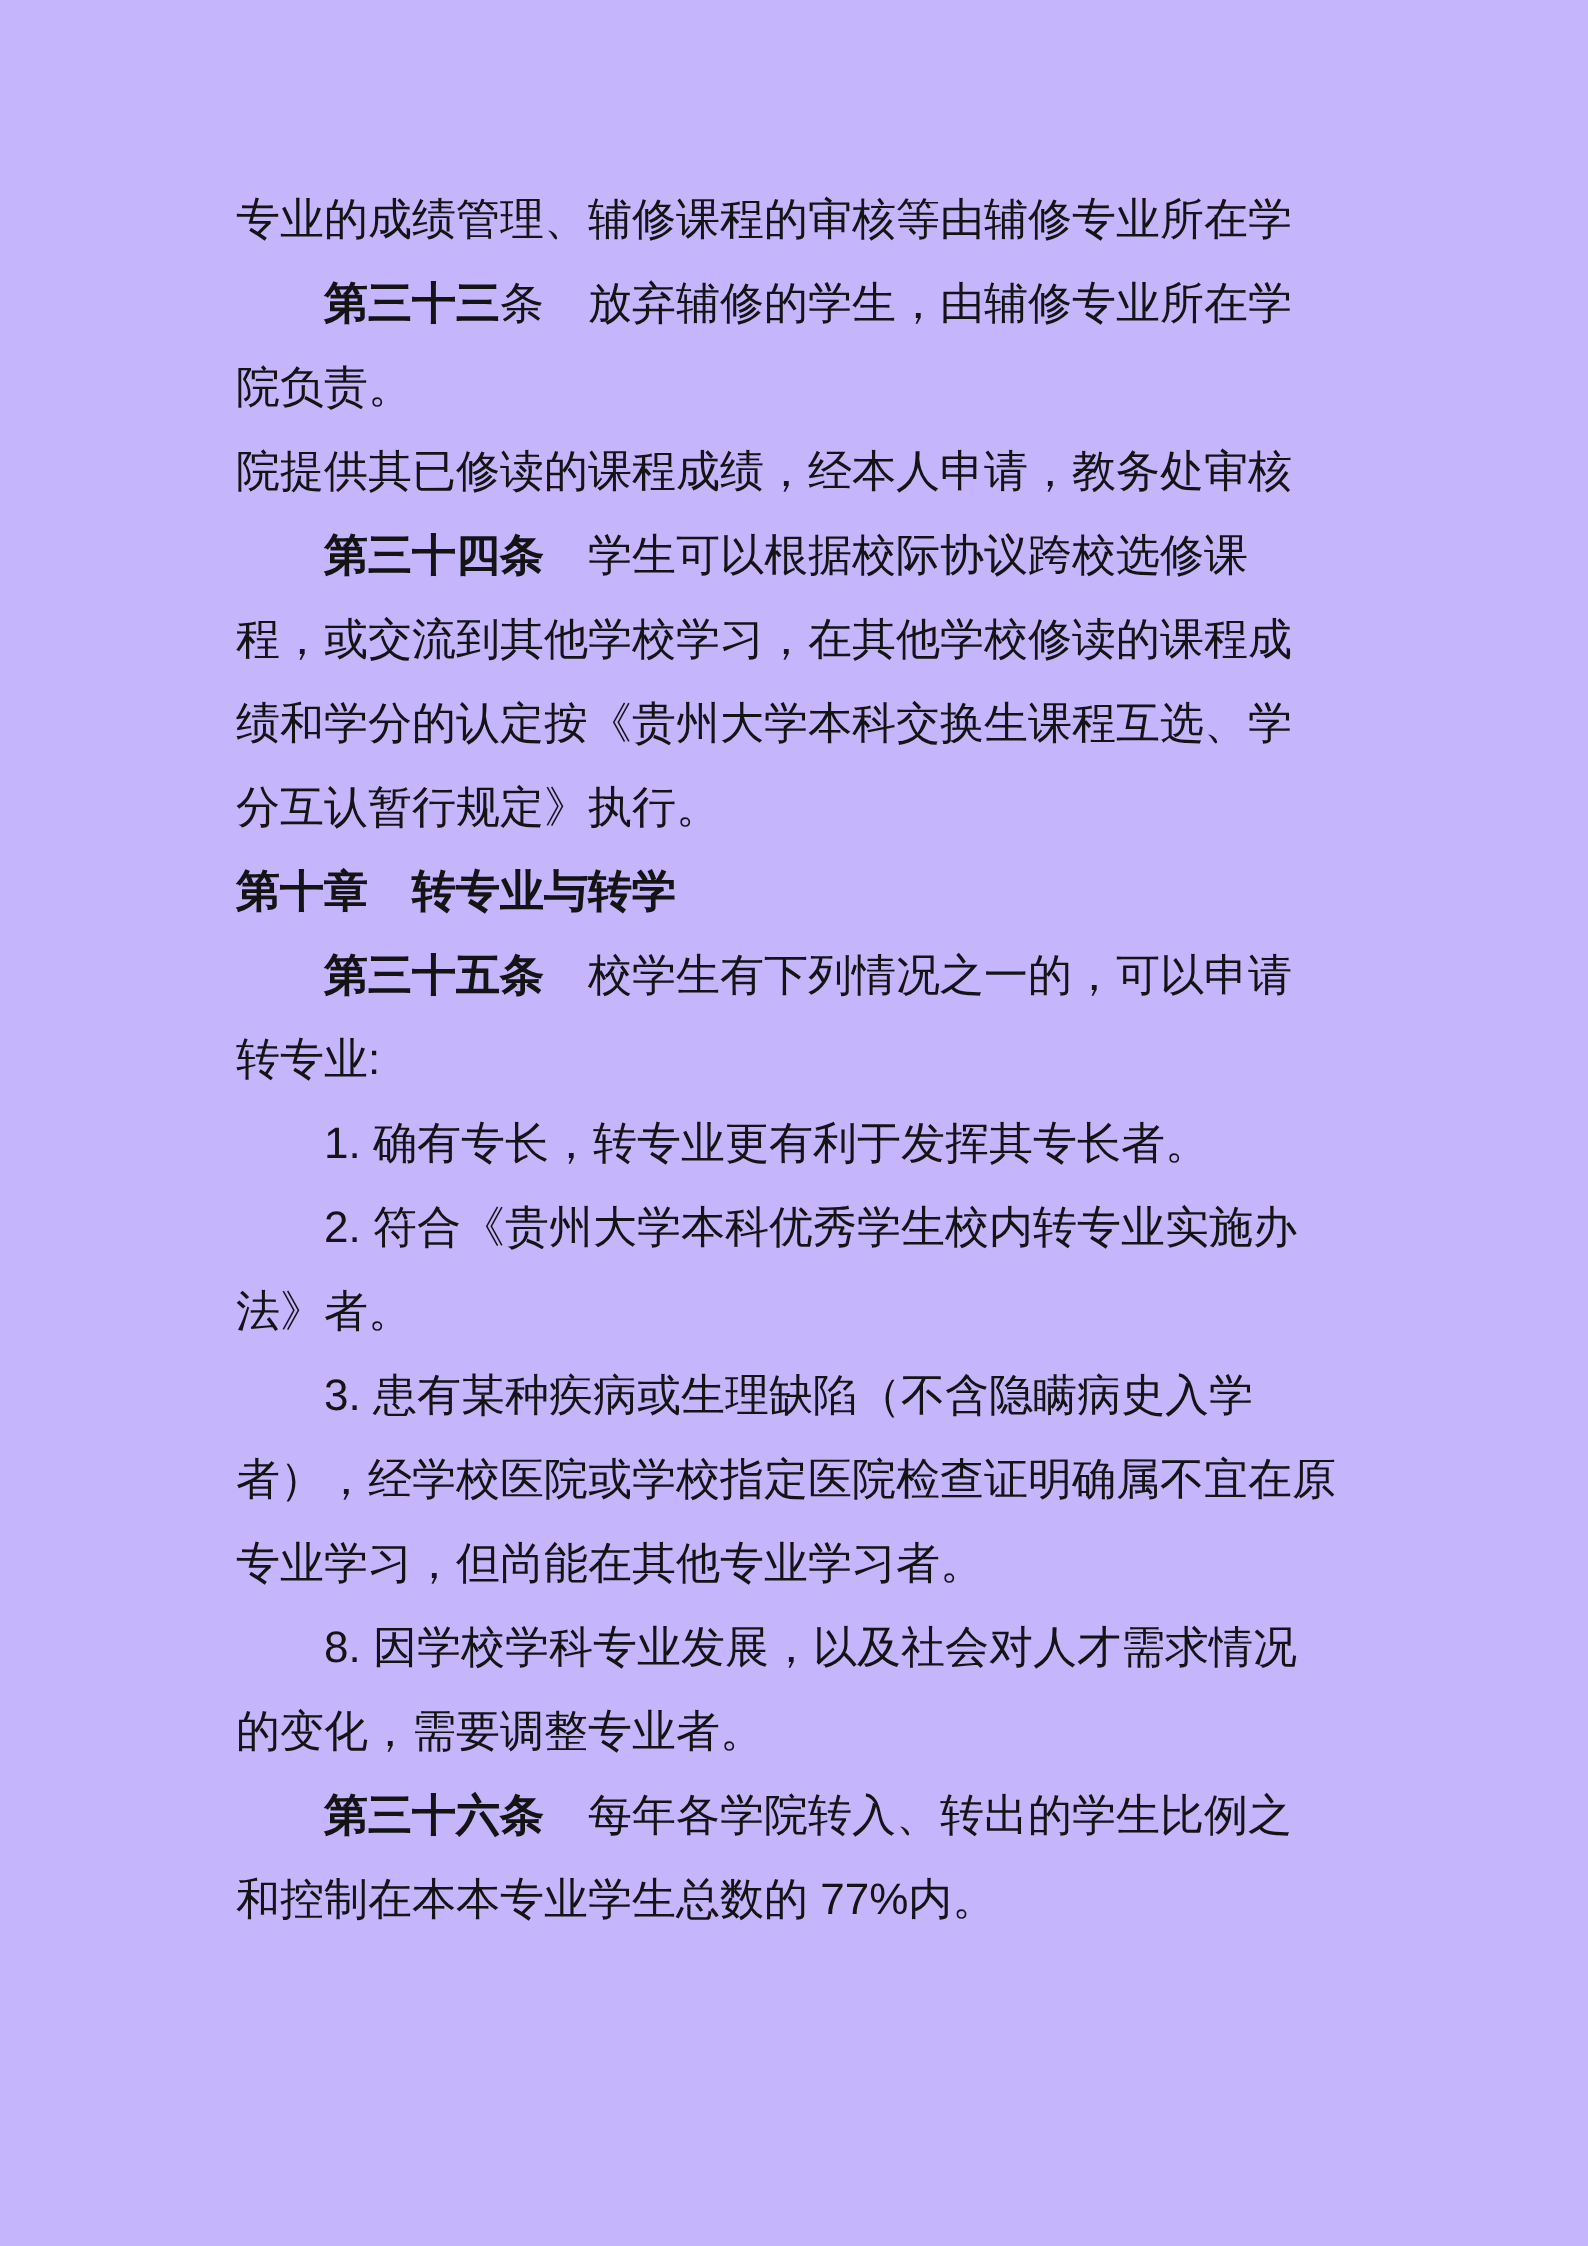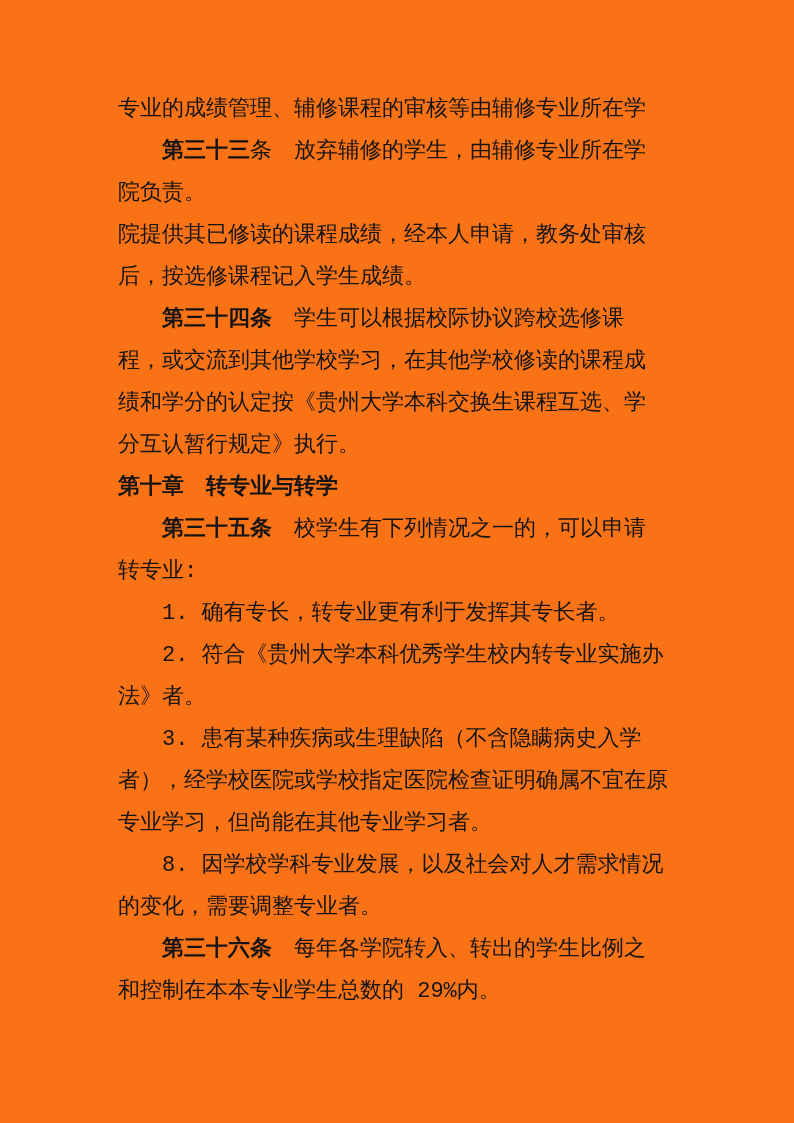--- a/index.html
+++ b/index.html
@@ -4,23 +4,23 @@
 <style>
   html, body {
     margin: 0;
     padding: 0;
     background: #ffffff;
   }
   .page {
     position: relative;
     width: 794px;
     height: 1123px;
-    background: #f97316;
+    background: #c4b5fd;
     overflow: hidden;
-    font-family: Liberation Mono, monospace;
+    font-family: Liberation Sans, sans-serif;
   }
   .text-block {
     position: absolute;
     left: 118px;
     top: 89px;
     width: 560px;
     color: #141414;
   }
   .line {
     height: 42px;
@@ -45,32 +45,31 @@
 </style>
 </head>
 <body>
 
 <div class="page">
   <div class="text-block">
       <div class="line body"><span class="run">专业的成绩管理、辅修课程的审核等由辅修专业所在学</span></div>
       <div class="line indent"><span class="run bold">第三十三</span><span class="run">条　放弃辅修的学生，由辅修专业所在学</span></div>
       <div class="line body"><span class="run">院负责。</span></div>
       <div class="line body"><span class="run">院提供其已修读的课程成绩，经本人申请，教务处审核</span></div>
-      <div class="line body"><span class="run">后，按选修课程记入学生成绩。</span></div>
       <div class="line indent"><span class="run bold">第三十四条</span><span class="run">　学生可以根据校际协议跨校选修课</span></div>
       <div class="line body"><span class="run">程，或交流到其他学校学习，在其他学校修读的课程成</span></div>
       <div class="line body"><span class="run">绩和学分的认定按《贵州大学本科交换生课程互选、学</span></div>
       <div class="line body"><span class="run">分互认暂行规定》执行。</span></div>
       <div class="line heading"><span class="run bold">第十章　转专业与转学</span></div>
       <div class="line indent"><span class="run bold">第三十五条</span><span class="run">　校学生有下列情况之一的，可以申请</span></div>
       <div class="line body"><span class="run">转专业:</span></div>
       <div class="line indent"><span class="run">1. 确有专长，转专业更有利于发挥其专长者。</span></div>
       <div class="line indent"><span class="run">2. 符合《贵州大学本科优秀学生校内转专业实施办</span></div>
       <div class="line body"><span class="run">法》者。</span></div>
       <div class="line indent"><span class="run">3. 患有某种疾病或生理缺陷（不含隐瞒病史入学</span></div>
       <div class="line body"><span class="run">者），经学校医院或学校指定医院检查证明确属不宜在原</span></div>
       <div class="line body"><span class="run">专业学习，但尚能在其他专业学习者。</span></div>
       <div class="line indent"><span class="run">8. 因学校学科专业发展，以及社会对人才需求情况</span></div>
       <div class="line body"><span class="run">的变化，需要调整专业者。</span></div>
       <div class="line indent"><span class="run bold">第三十六条</span><span class="run">　每年各学院转入、转出的学生比例之</span></div>
-      <div class="line body"><span class="run">和控制在本本专业学生总数的 29%内。</span></div>
+      <div class="line body"><span class="run">和控制在本本专业学生总数的 77%内。</span></div>
     </div>
 </div>
 
 </body></html>

